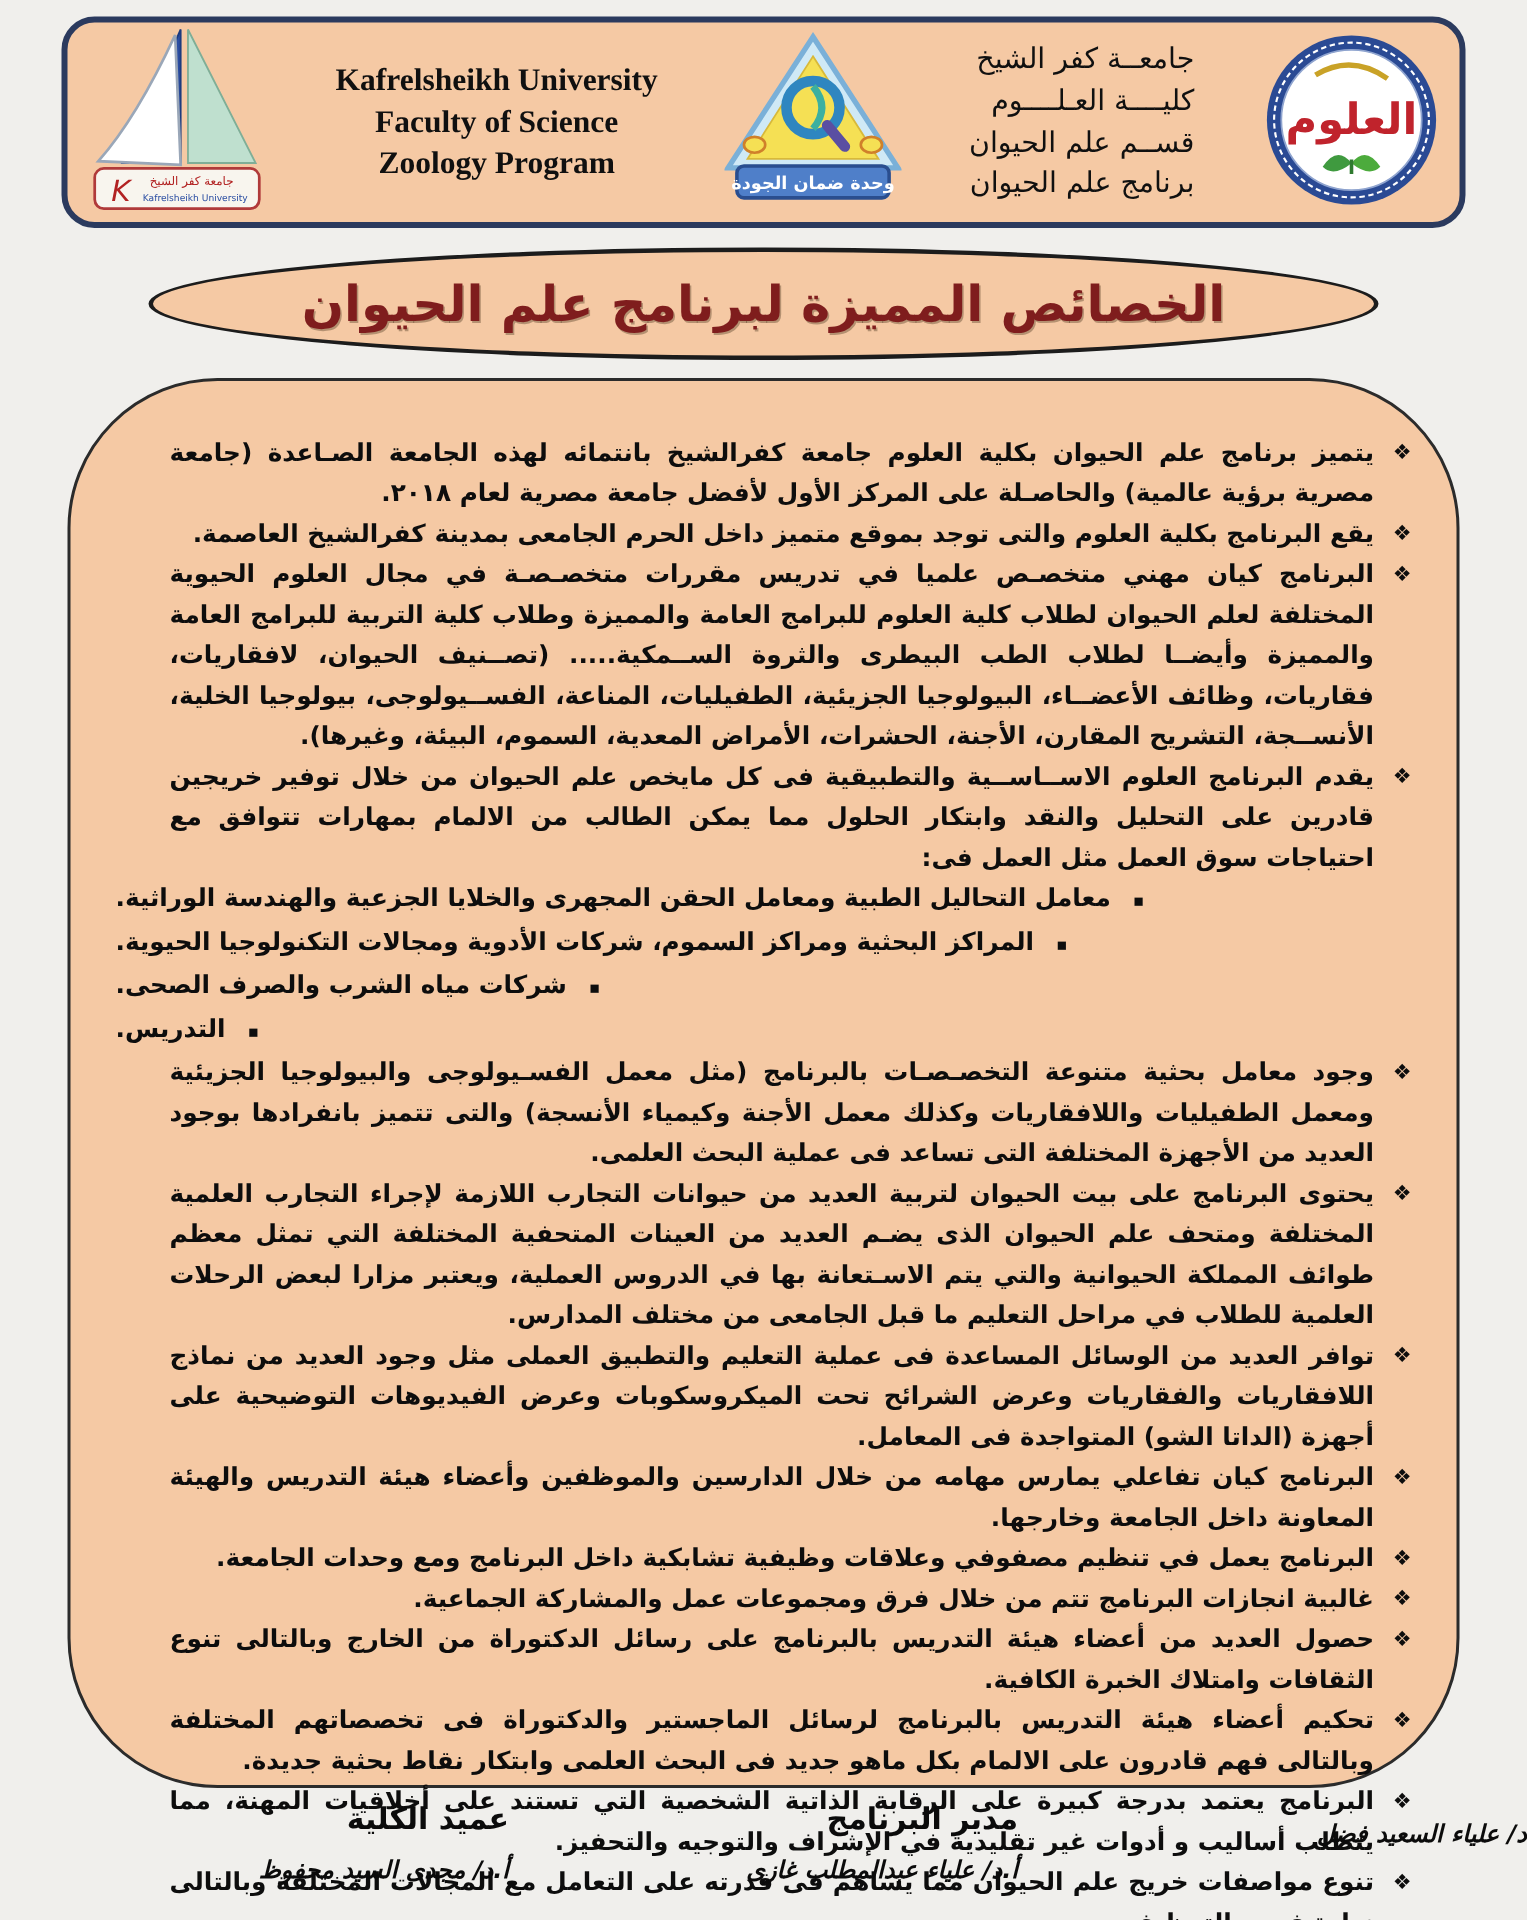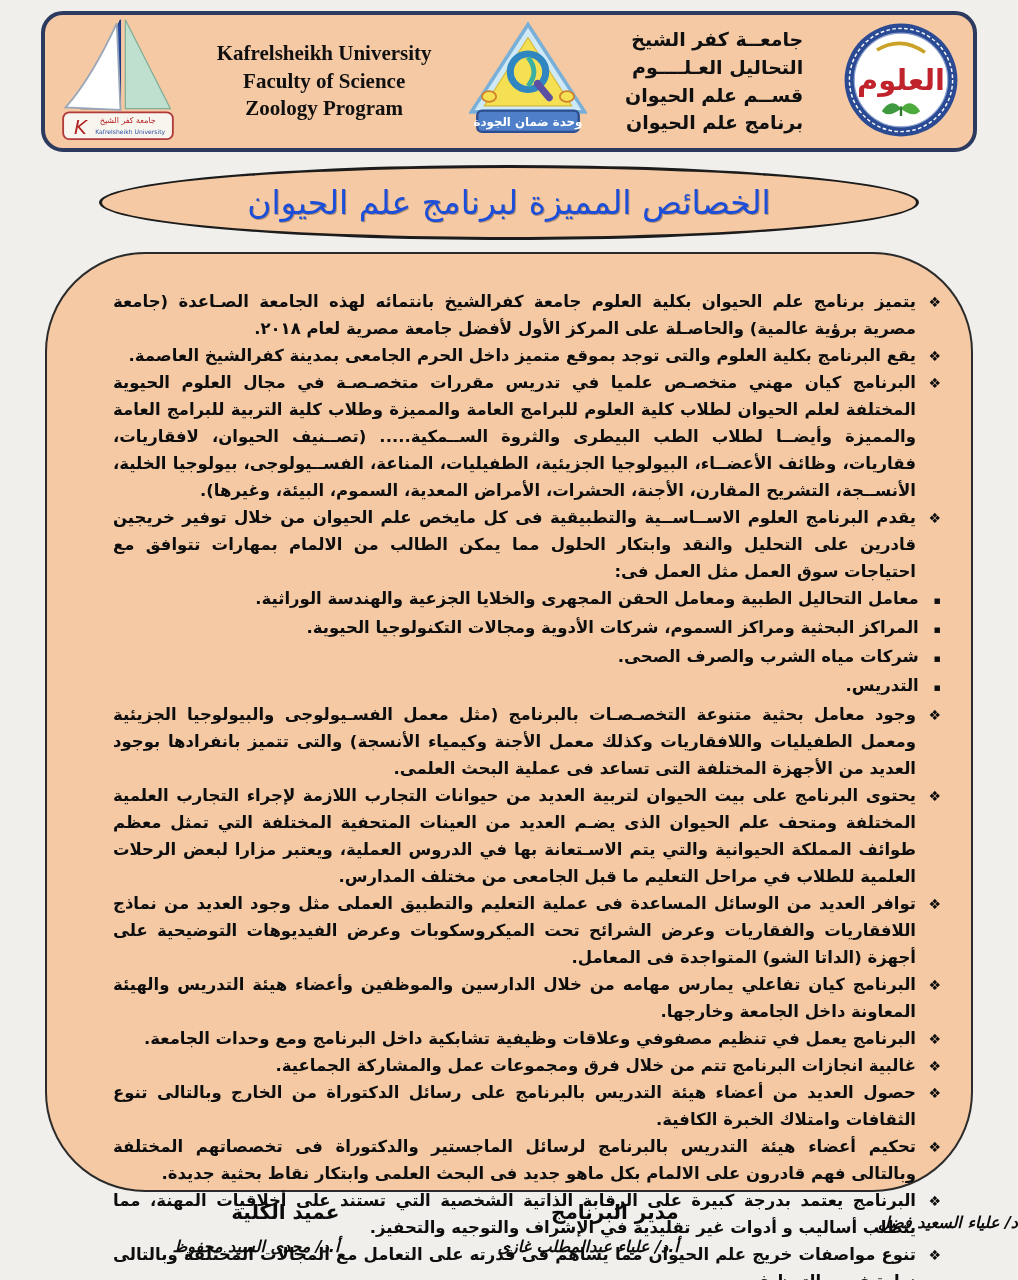--- a/index.html
+++ b/index.html
@@ -16,47 +16,47 @@
     border:4px solid #2b3a5e;border-radius:22px;
     display:flex;align-items:center;justify-content:space-between;
     padding:4px 12px;
   }
   .en-block{
     font-family:"Liberation Serif",serif;font-weight:bold;
     font-size:21px;line-height:1.33;text-align:center;color:#101010;
     white-space:nowrap;
   }
   .ar-block{
-    direction:rtl;font-weight:bold;font-size:19px;line-height:1.45;
+    direction:rtl;font-weight:normal;font-size:19px;line-height:1.45;
     text-align:right;color:#101010;white-space:nowrap;
   }
   .logo{flex:0 0 auto;text-align:right;}
   
   .title-ellipse{
     position:absolute;left:99px;top:165px;width:820px;height:75px;
     box-sizing:border-box;background:#f5c9a4;border:3px solid #1c1c1c;
     border-radius:50%;display:flex;align-items:center;justify-content:center;
   }
   .title-text{
-    direction:rtl;font-weight:normal;font-size:33px;color:#1d4ed8;
+    direction:rtl;font-weight:bold;font-size:33px;color:#7f1d1d;
     text-shadow:1px 1px 0 rgba(60,40,20,.35);
   }
   
   .panel{
     position:absolute;left:45px;top:252px;width:928px;height:940px;
     box-sizing:border-box;background:#f5c9a4;
     border:2px solid #2b2b2b;border-radius:100px;
     padding:34px 30px 20px 30px;
     direction:rtl;color:#0d0d0d;font-weight:bold;font-size:16.5px;
   }
   .b-row{display:flex;gap:9px;line-height:27px;margin:0;}
   .b-marker{flex:0 0 16px;font-size:14px;transform:translateY(1px);}
   .b-text{flex:1;text-align:justify;margin-left:36px;}
   .sub-list{margin:0 0 0 0;}
-  .sub-row{text-align:right;line-height:27px;}
+  .sub-row{text-align:left;line-height:27px;}
   .sub-marker{font-size:11px;margin-left:9px;}
   
   .footer{
     position:absolute;left:0;top:1200px;width:1018px;
     display:flex;direction:rtl;font-weight:bold;color:#0b0b0b;
   }
   .f-col{flex:1;text-align:right;}
   .f-role{font-size:20px;}
   .f-name{font-size:16px;margin-top:13px;font-style:italic;}
   svg text{font-family:"DejaVu Sans",sans-serif;}
@@ -93,21 +93,21 @@
       <path d="M50,30 q10,12 0,24" stroke="#3bb0a0" stroke-width="4" fill="none"></path>
       <ellipse cx="17" cy="63" rx="6" ry="4.5" fill="#f5e054" stroke="#d0802a" stroke-width="1.5"></ellipse>
       <ellipse cx="83" cy="63" rx="6" ry="4.5" fill="#f5e054" stroke="#d0802a" stroke-width="1.5"></ellipse>
       <rect x="7" y="75" width="86" height="18" rx="4" fill="#4f7fc9" stroke="#2a4e8f" stroke-width="2"></rect>
       <text x="50" y="88" font-size="10" fill="#ffffff" text-anchor="middle" font-weight="bold">وحدة ضمان الجودة</text>
     </svg>
   </div>
 
   <div class="ar-block">
     <div>جامعــة كفر الشيخ</div>
-    <div>التحاليل العـلــــوم</div>
+    <div>كليــــة العـلــــوم</div>
     <div>قســم علم الحيوان</div>
     <div>برنامج علم الحيوان</div>
   </div>
 
   <div class="logo">
     <svg width="120" height="124" viewBox="0 0 100 100">
       <circle cx="50" cy="50" r="47" fill="#2a4a94"></circle>
       <circle cx="50" cy="50" r="39" fill="#ffffff" stroke="#8fa4cf" stroke-width="1"></circle>
       <circle cx="50" cy="50" r="43" fill="none" stroke="#ffffff" stroke-width="1.2" stroke-dasharray="3 2"></circle>
       <path d="M30,25 q20,-12 40,2" stroke="#c9a227" stroke-width="3" fill="none"></path>

